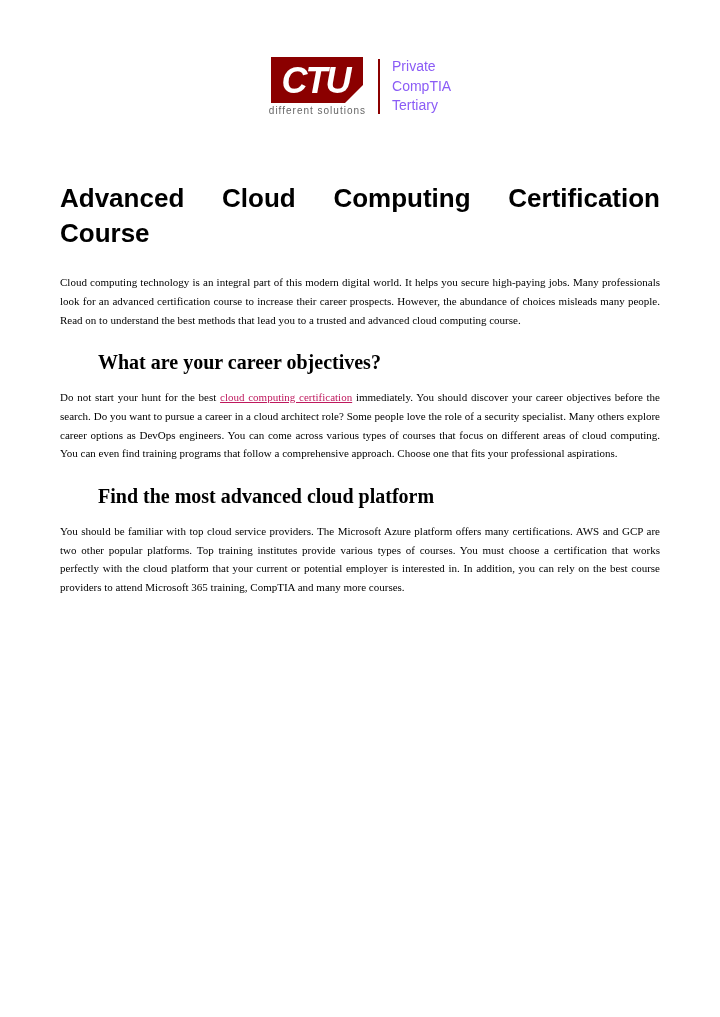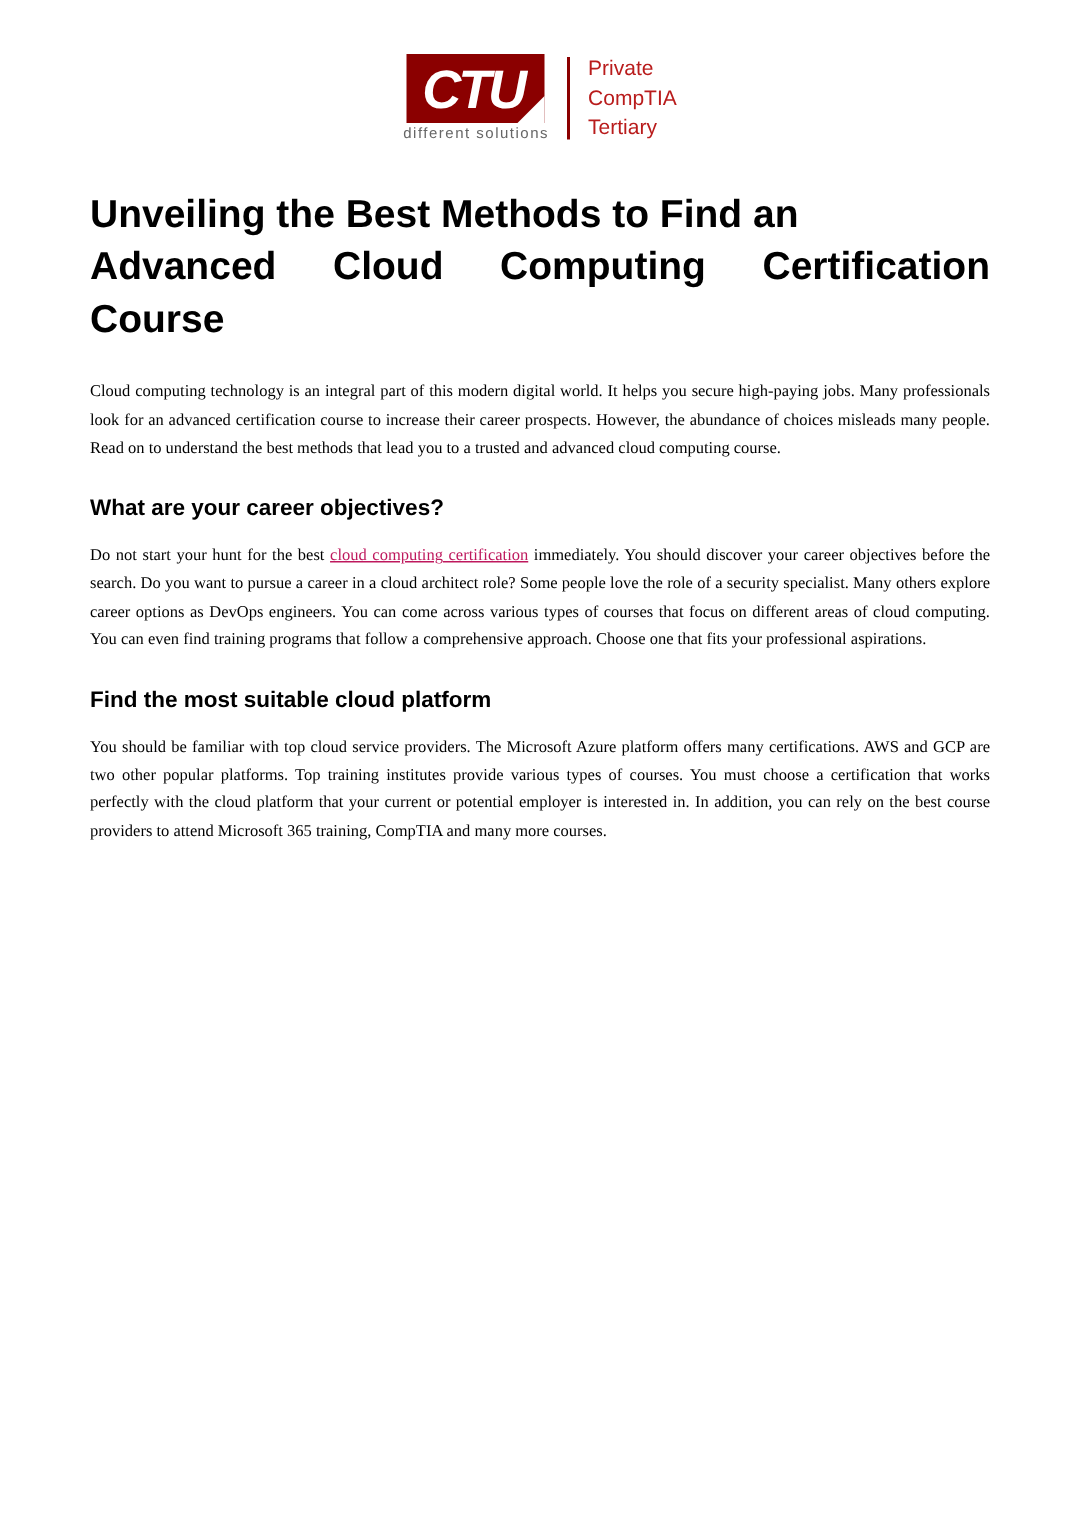--- a/index.html
+++ b/index.html
@@ -13,21 +13,21 @@
       font-family: 'Times New Roman', Times, serif;
       color: #000000;
       width: 720px;
       min-height: 1017px;
     }
 
     .page {
       width: 720px;
       min-height: 1017px;
       background: #ffffff;
-      padding: 36px 60px 60px 60px;
+      padding: 57px 60px 60px 60px;
     }
 
     
     .logo-area {
       display: flex;
       justify-content: center;
       align-items: center;
       margin-bottom: 30px;
     }
 
@@ -55,21 +55,21 @@
       width: 2px;
       height: 55px;
       background: #8B0000;
       margin: 0 12px;
     }
 
     .logo-text-right {
       display: flex;
       flex-direction: column;
       font-family: Arial, sans-serif;
-      color: #b91c1c;
+      color: #8b5cf6;
       font-size: 14px;
       line-height: 1.4;
     }
 
     .logo-text-right span {
       font-weight: 400;
     }
 
     
     .main-title {
@@ -85,24 +85,25 @@
     .body-paragraph {
       font-size: 11px;
       line-height: 1.7;
       text-align: justify;
       margin-bottom: 22px;
       font-family: 'Times New Roman', Times, serif;
     }
 
     
     .section-heading {
-      font-size: 15px;
+      font-size: 20px;
       font-weight: bold;
-      font-family: Liberation Sans, sans-serif;
+      font-family: Liberation Serif, serif;
       margin-bottom: 14px;
+      margin-left: 38px;
     }
 
     
     .inline-link {
       color: #be185d;
       text-decoration: underline;
       cursor: pointer;
     }
 
     
@@ -149,29 +150,29 @@
       <div class="logo-divider"></div>
       <div class="logo-text-right">
         <span>Private</span>
         <span>CompTIA</span>
         <span>Tertiary</span>
       </div>
     </div>
   </div>
 
   <h1 class="main-title">
-    <span>Unveiling  the  Best  Methods  to  Find  an</span><br>
+    <br>
     <span>Advanced Cloud Computing Certification Course</span>
   </h1>
 
   <p class="body-paragraph">Cloud computing technology is an integral part of this modern digital world. It helps you secure high-paying jobs. Many professionals look for an advanced certification course to increase their career prospects. However, the abundance of choices misleads many people. Read on to understand the best methods that lead you to a trusted and advanced cloud computing course.</p>
 
   <h2 class="section-heading">What are your career objectives?</h2>
 
   <p class="body-paragraph">
     <span>Do  not  start  your  hunt  for  the  best </span><a class="inline-link">cloud computing certification</a><span> immediately. You should discover your career objectives before the search. Do you want to pursue a career in a cloud architect role? Some people love the role of a security specialist. Many others explore career options as DevOps engineers.  You can come across various types of courses that focus on different areas of cloud computing. You can even find training programs that follow a comprehensive approach. Choose one that fits your professional aspirations.</span>
   </p>
 
-  <h2 class="section-heading">Find the most suitable cloud platform</h2>
+  <h2 class="section-heading">Find the most advanced cloud platform</h2>
 
   <p class="body-paragraph">You should be familiar with top cloud service providers. The Microsoft Azure platform offers many certifications. AWS and GCP are two other popular platforms. Top training institutes provide various types of courses. You must choose a certification that works perfectly with the cloud platform that your current or potential employer is interested in. In addition, you can rely on the best course providers to attend Microsoft 365 training, CompTIA and many more courses.</p>
 
 </div>
 
 </body></html>

